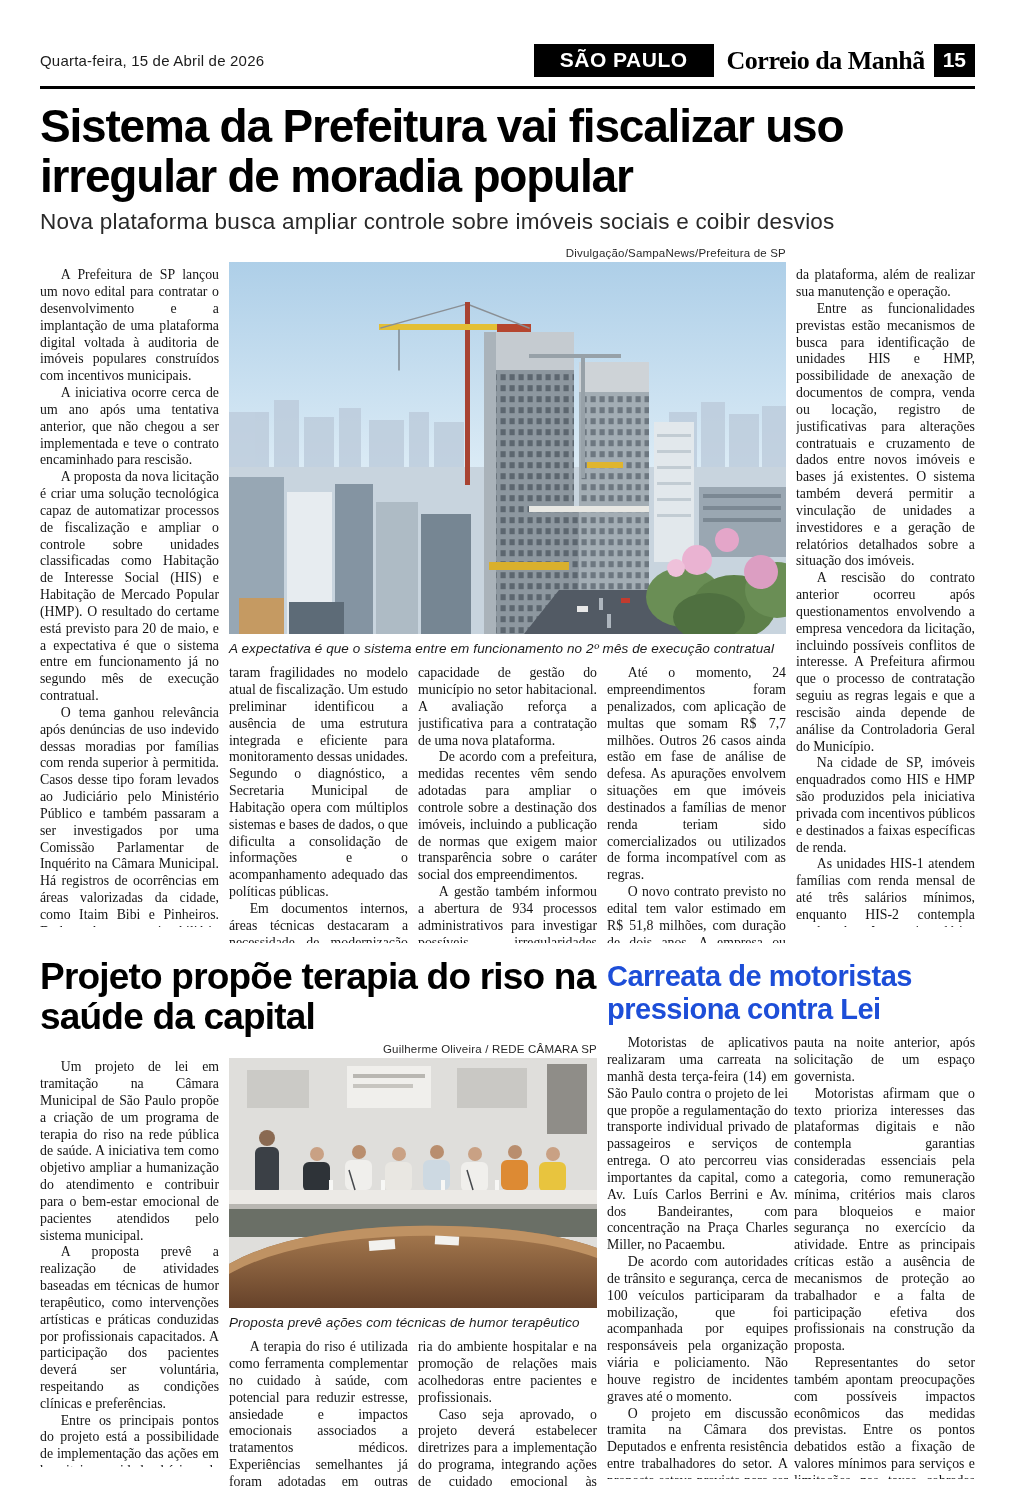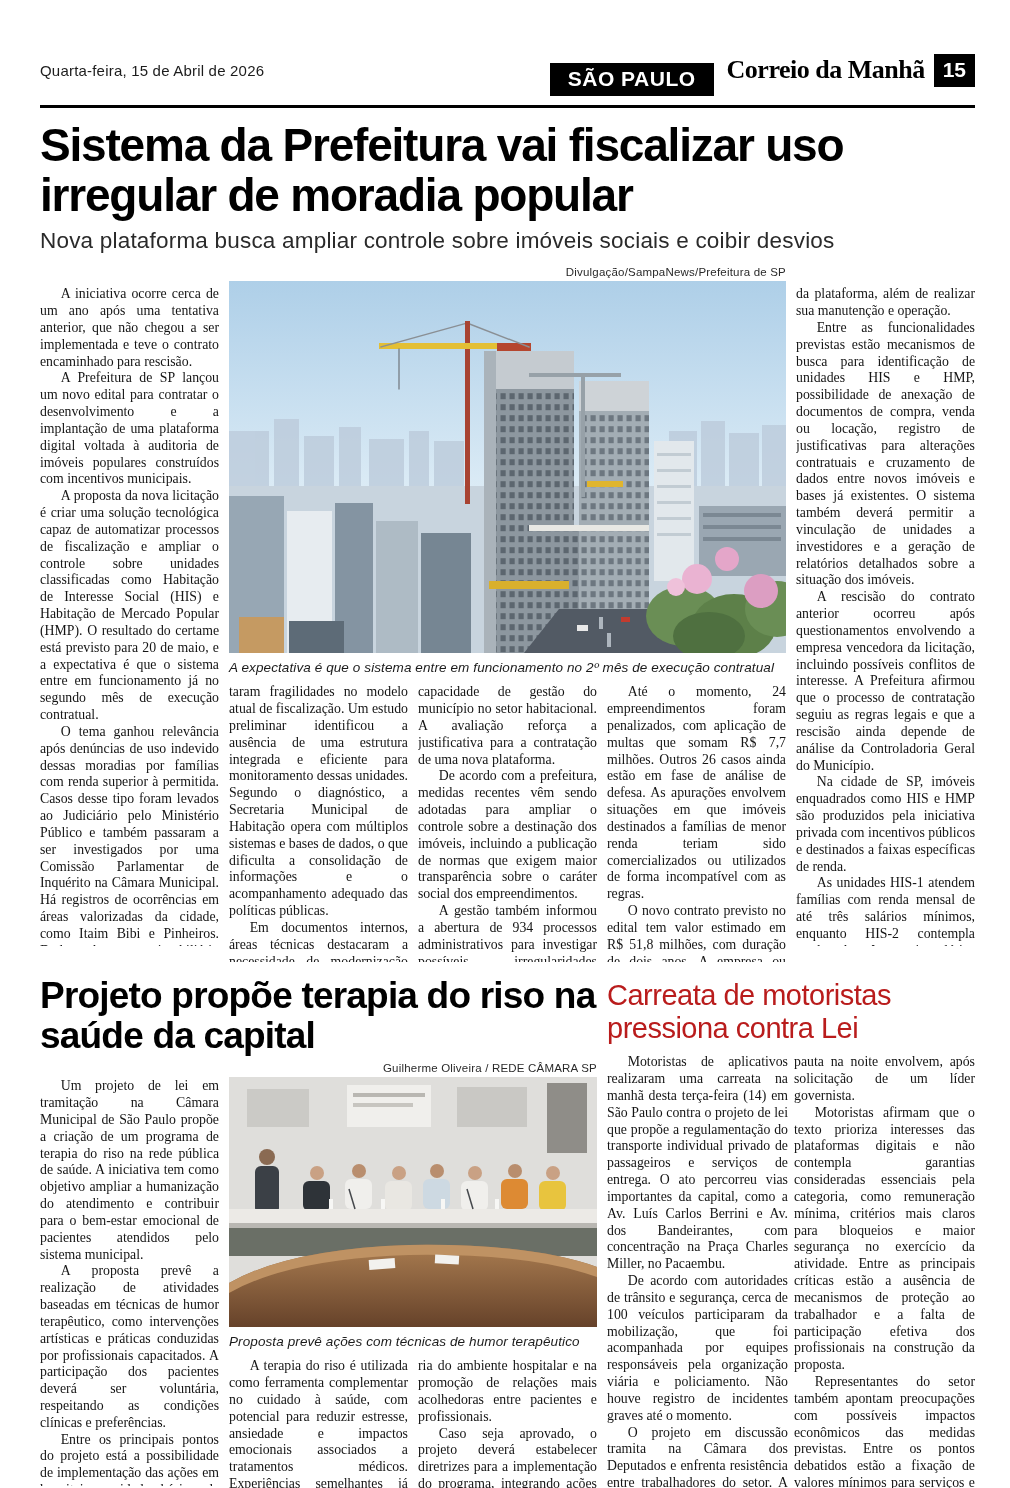--- a/index.html
+++ b/index.html
@@ -6,34 +6,34 @@
   .page{
     width:1010px;height:1488px;background:#ffffff;box-sizing:border-box;
     padding:44px 35px 0 40px;overflow:hidden;position:relative;
     font-family:"Liberation Sans",sans-serif;color:#111;
   }
   
   .hdr{display:flex;align-items:center;margin-bottom:9px;}
   .hdr-date{font-size:15px;color:#1c1c1c;letter-spacing:.2px;text-align:center;}
   .hdr-spacer{flex:1;}
   .hdr-badge{background:#000;color:#fff;font-weight:700;font-size:21px;
-    padding:4px 18px 5px;letter-spacing:.5px;margin-top:19px;}
+    padding:4px 26px 5px;letter-spacing:.5px;}
   .hdr-masthead{font-family:"Liberation Serif",serif;font-weight:700;font-size:26px;
     margin-left:13px;letter-spacing:-.5px;color:#000;white-space:nowrap;}
   .hdr-pagebox{background:#000;color:#fff;font-weight:700;font-size:21px;
     padding:4px 9px 5px;margin-left:9px;}
   .hdr-rule{height:3px;background:#000;}
   
   h1.headline{font-size:46px;font-weight:700;line-height:1.08;letter-spacing:-1.2px;
     margin:13px 0 8px;color:#000;max-width:940px;}
   .subhead{font-size:22.5px;font-weight:400;color:#2a2a2a;letter-spacing:.2px;margin:0 0 12px;}
   h2.sec-headline{font-size:37px;font-weight:700;line-height:1.08;letter-spacing:-.8px;
     margin:0 0 0;color:#000;}
-  h3.sec-headline{font-size:29px;font-weight:400;line-height:1.12;letter-spacing:-.5px;
-    margin:3px 0 10px;color:#b91c1c;}
+  h3.sec-headline{font-size:29px;font-weight:700;line-height:1.12;letter-spacing:-.5px;
+    margin:3px 0 10px;color:#1d4ed8;}
   
   .credit{font-size:11.5px;color:#2a2a2a;text-align:right;margin:0 0 3px;letter-spacing:.2px;}
   .caption{font-style:italic;font-size:13.5px;color:#1b1b1b;margin:7px 0 9px;letter-spacing:.1px;}
   .para{margin:0;font-family:"Liberation Serif",serif;font-size:13.8px;line-height:1.22;
     color:#141414;text-align:justify;text-indent:1.5em;hyphens:auto;}
   .para.cont{text-indent:0;}
   
   .main-grid{display:grid;grid-template-columns:179px 557px 179px;gap:10px;}
   .tall-col{height:680px;overflow:hidden;}
   .mid-text{height:278px;overflow:hidden;display:grid;grid-template-columns:repeat(3,1fr);gap:10px;}
@@ -60,22 +60,22 @@
   </div>
   <div class="hdr-rule"></div>
 
   <section>
     <h1 class="headline">Sistema da Prefeitura vai fiscalizar uso irregular de moradia popular</h1>
     <p class="subhead">Nova plataforma busca ampliar controle sobre imóveis sociais e coibir desvios</p>
 
     <div class="main-grid">
 
       <div class="tall-col" style="padding-top:20px;box-sizing:border-box;">
+          <p class="para">A Prefeitura de SP lançou um novo edital para contratar o desenvolvimento e a implantação de uma plataforma digital voltada à auditoria de imóveis populares construídos com incentivos municipais.</p>
           <p class="para">A iniciativa ocorre cerca de um ano após uma tentativa anterior, que não chegou a ser implementada e teve o contrato encaminhado para rescisão.</p>
-          <p class="para">A Prefeitura de SP lançou um novo edital para contratar o desenvolvimento e a implantação de uma plataforma digital voltada à auditoria de imóveis populares construídos com incentivos municipais.</p>
           <p class="para">A proposta da nova licitação é criar uma solução tecnológica capaz de automatizar processos de fiscalização e ampliar o controle sobre unidades classificadas como Habitação de Interesse Social (HIS) e Habitação de Mercado Popular (HMP). O resultado do certame está previsto para 20 de maio, e a expectativa é que o sistema entre em funcionamento já no segundo mês de execução contratual.</p>
           <p class="para">O tema ganhou relevância após denúncias de uso indevido dessas moradias por famílias com renda superior à permitida. Casos desse tipo foram levados ao Judiciário pelo Ministério Público e também passaram a ser investigados por uma Comissão Parlamentar de Inquérito na Câmara Municipal. Há registros de ocorrências em áreas valorizadas da cidade, como Itaim Bibi e Pinheiros. Dados do setor imobiliário indicam que imóveis dessas categorias representam atualmente a maior parte dos lançamentos, alcançando cerca de 75% do total.</p>
         </div>
 
       <div>
         <div class="credit">Divulgação/SampaNews/Prefeitura de SP</div>
         <div class="photo-frame">
           <svg width="557" height="372" viewBox="0 0 557 372" xmlns="http://www.w3.org/2000/svg">
             <defs>
               <linearGradient id="sky" x1="0" y1="0" x2="0" y2="1">
@@ -289,21 +289,21 @@
 
     <section>
       <h3 class="sec-headline">Carreata de motoristas pressiona contra Lei</h3>
       <div class="carr-grid">
         <div>
             <p class="para">Motoristas de aplicativos realizaram uma carreata na manhã desta terça-feira (14) em São Paulo contra o projeto de lei que propõe a regulamentação do transporte individual privado de passageiros e serviços de entrega. O ato percorreu vias importantes da capital, como a Av. Luís Carlos Berrini e Av. dos Bandeirantes, com concentração na Praça Charles Miller, no Pacaembu.</p>
             <p class="para">De acordo com autoridades de trânsito e segurança, cerca de 100 veículos participaram da mobilização, que foi acompanhada por equipes responsáveis pela organização viária e policiamento. Não houve registro de incidentes graves até o momento.</p>
             <p class="para">O projeto em discussão tramita na Câmara dos Deputados e enfrenta resistência entre trabalhadores do setor. A proposta estava prevista para ser votada nesta terça-feira, mas acabou retirada da</p>
           </div>
         <div>
-            <p class="para cont">pauta na noite envolvem, após solicitação de um líder governista.</p>
+            <p class="para cont">pauta na noite anterior, após solicitação de um espaço governista.</p>
             <p class="para">Motoristas afirmam que o texto prioriza interesses das plataformas digitais e não contempla garantias consideradas essenciais pela categoria, como remuneração mínima, critérios mais claros para bloqueios e maior segurança no exercício da atividade. Entre as principais críticas estão a ausência de mecanismos de proteção ao trabalhador e a falta de participação efetiva dos profissionais na construção da proposta.</p>
             <p class="para">Representantes do setor também apontam preocupações com possíveis impactos econômicos das medidas previstas. Entre os pontos debatidos estão a fixação de valores mínimos para serviços e limitações nas taxas cobradas pelas plataformas, o que, segundo entidades, pode afetar o equilíbrio entre oferta e demanda, além da renda dos trabalhadores.</p>
           </div>
       </div>
     </section>
   </div>
 
 </div>
 
 </body></html>

